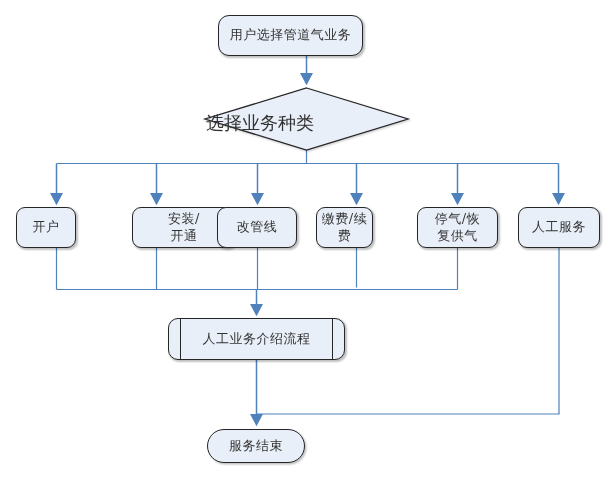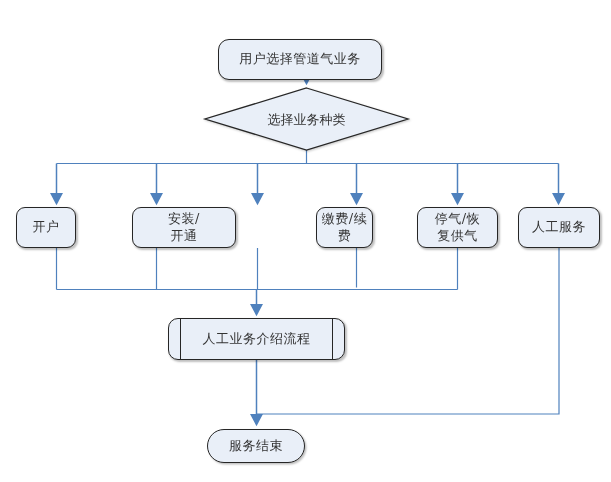--- a/index.html
+++ b/index.html
@@ -35,24 +35,24 @@
     box-sizing:border-box;
     background:var(--node-fill);
     border:1.4px solid var(--node-border);
     border-radius:9px;
     display:flex;align-items:center;justify-content:center;
     color:var(--text);
     font-size:13px;line-height:1.3;text-align:center;
     box-shadow:1.5px 1.5px 2px rgba(0,0,0,0.25);
   }
   .label{white-space:pre-line;letter-spacing:0.5px;}
-  .node-start{left:218px;top:15px;width:164px;height:41px;border-radius:11px;margin-top:24px;}
+  .node-start{left:218px;top:15px;width:145px;height:41px;border-radius:11px;}
   .diamond-label{
     position:absolute;left:206px;top:111px;width:201px;
-    text-align:center;color:var(--text);font-size:13px;
+    color:var(--text);font-size:18px;
   }
   .branch{top:207px;height:41px;}
   .branch-0{left:16px;width:60px;}
   .branch-1{left:132px;width:104px;}
   .branch-2{left:217px;width:80px;}
   .branch-3{left:316px;width:57px;}
   .branch-4{left:417px;width:81px;}
   .branch-5{left:518px;width:82px;}
   .node-process{left:168px;top:318px;width:177px;height:42px;border-radius:10px;text-align:right;}
   .inner-bar{
@@ -109,20 +109,23 @@
 
   <div class="diamond-label">选择业务种类</div>
 
   <div class="node branch branch-0">
     <span class="label">开户</span>
   </div>
   <div class="node branch branch-1">
     <span class="label">安装/
 开通</span>
   </div>
+  <div class="node branch branch-2">
+    <span class="label">改管线</span>
+  </div>
   <div class="node branch branch-3">
     <span class="label">缴费/续费</span>
   </div>
   <div class="node branch branch-4">
     <span class="label">停气/恢
 复供气</span>
   </div>
   <div class="node branch branch-5">
     <span class="label">人工服务</span>
   </div>

